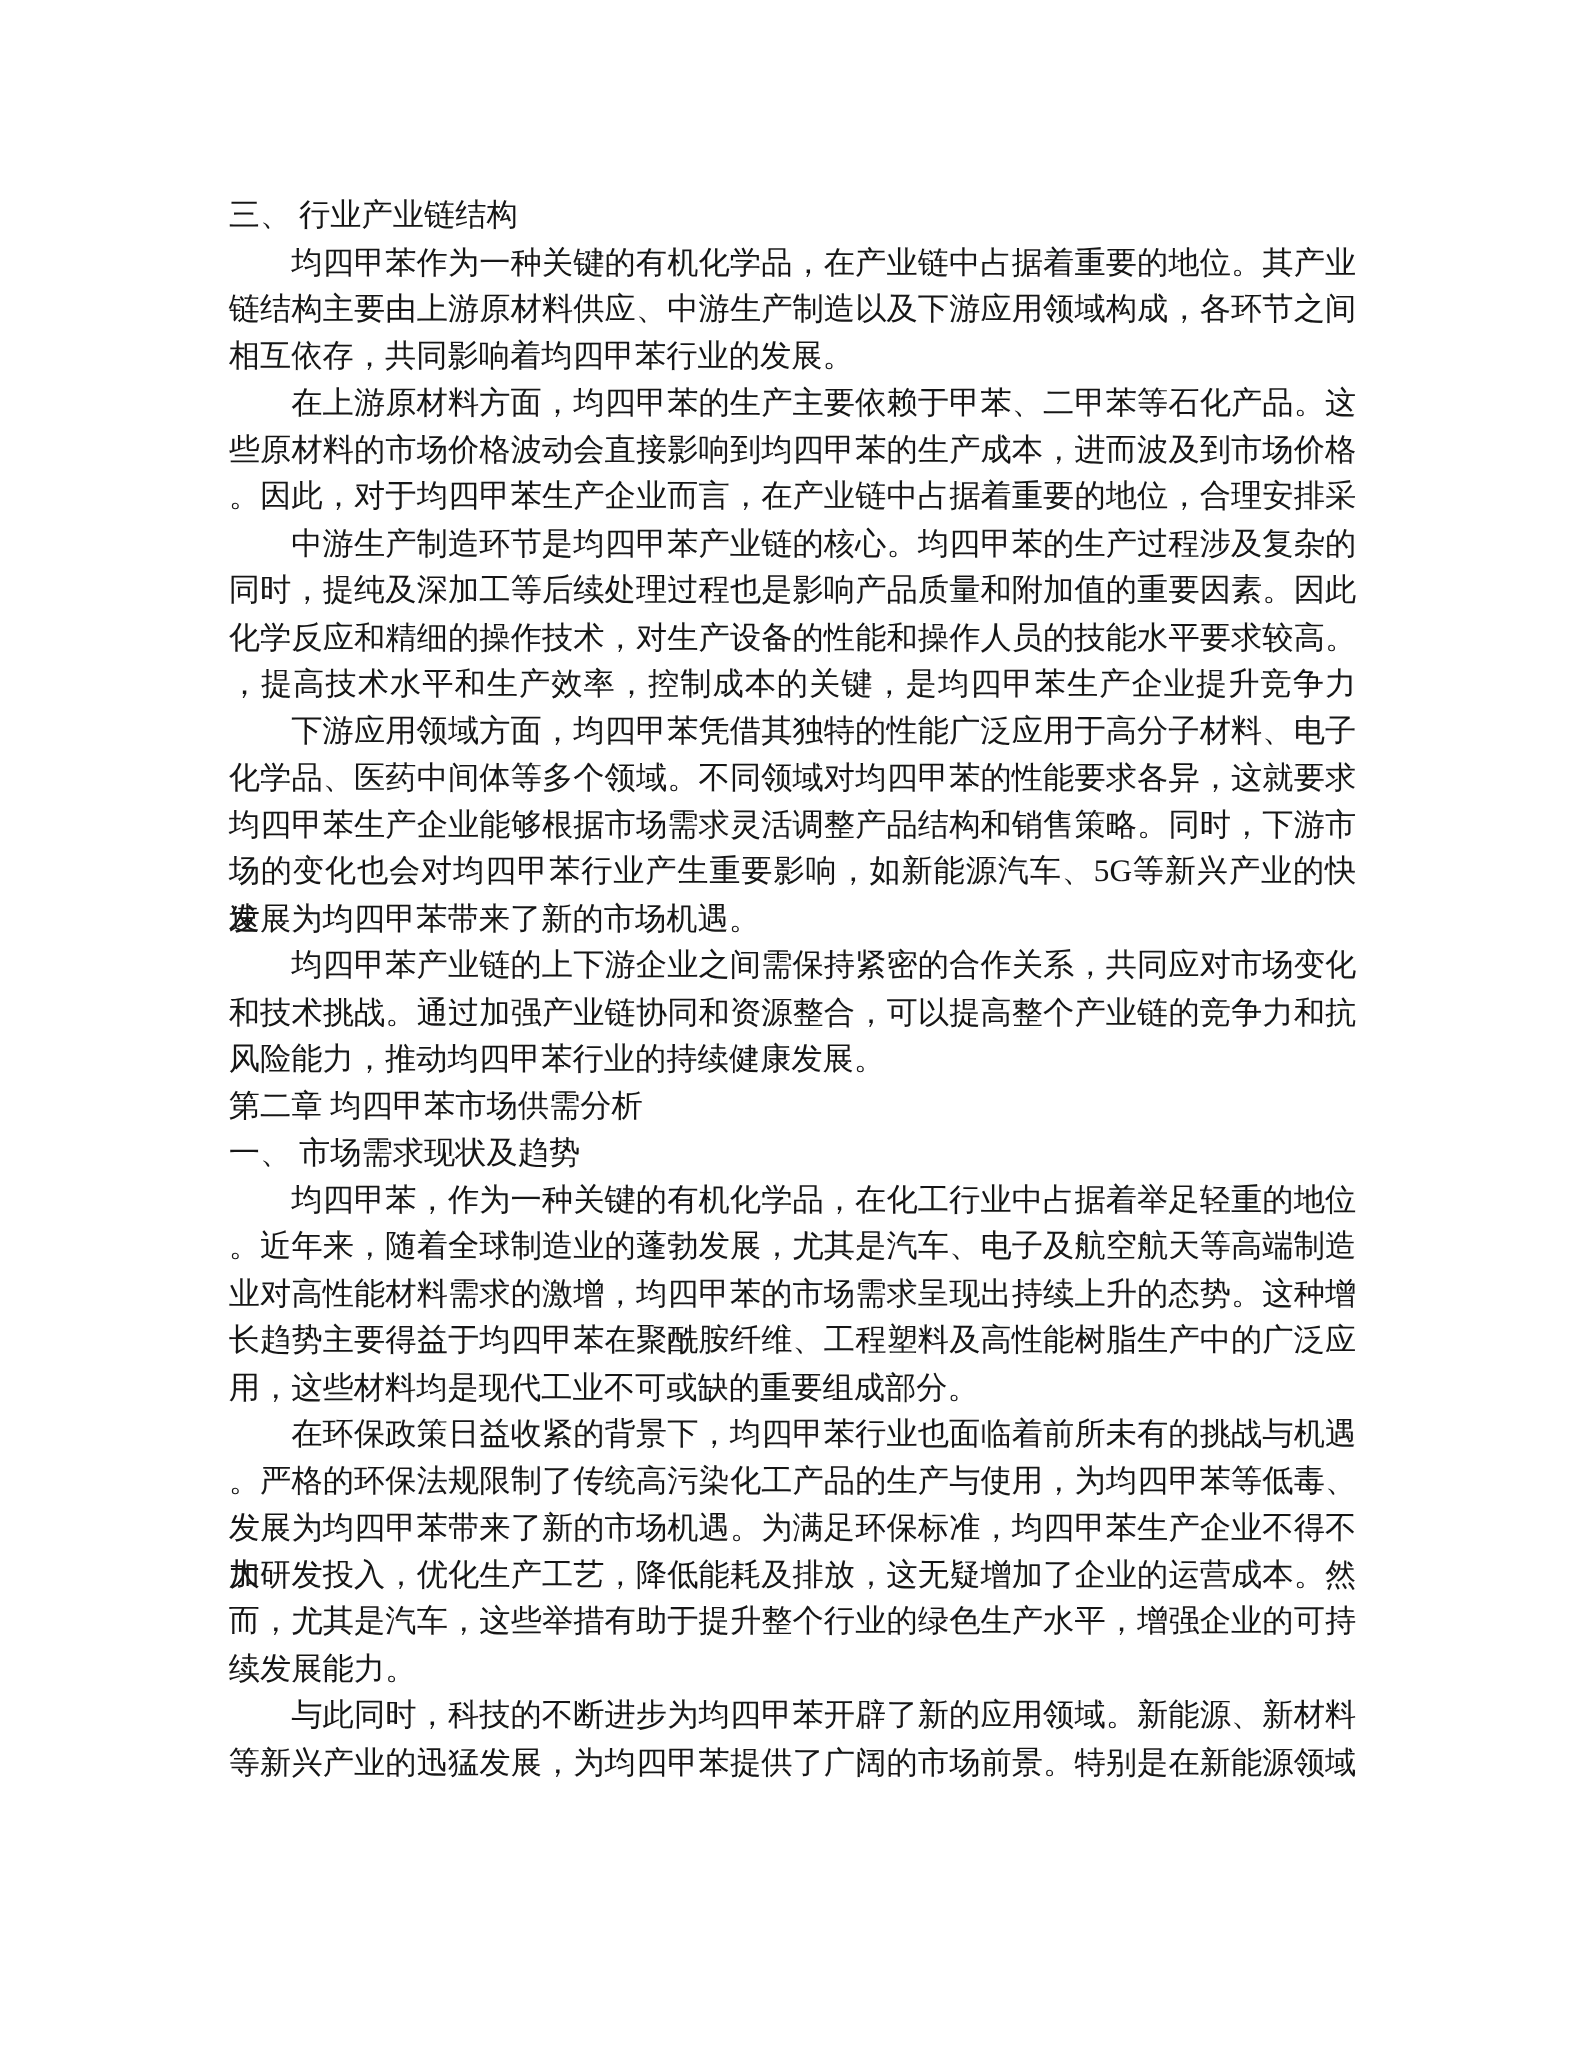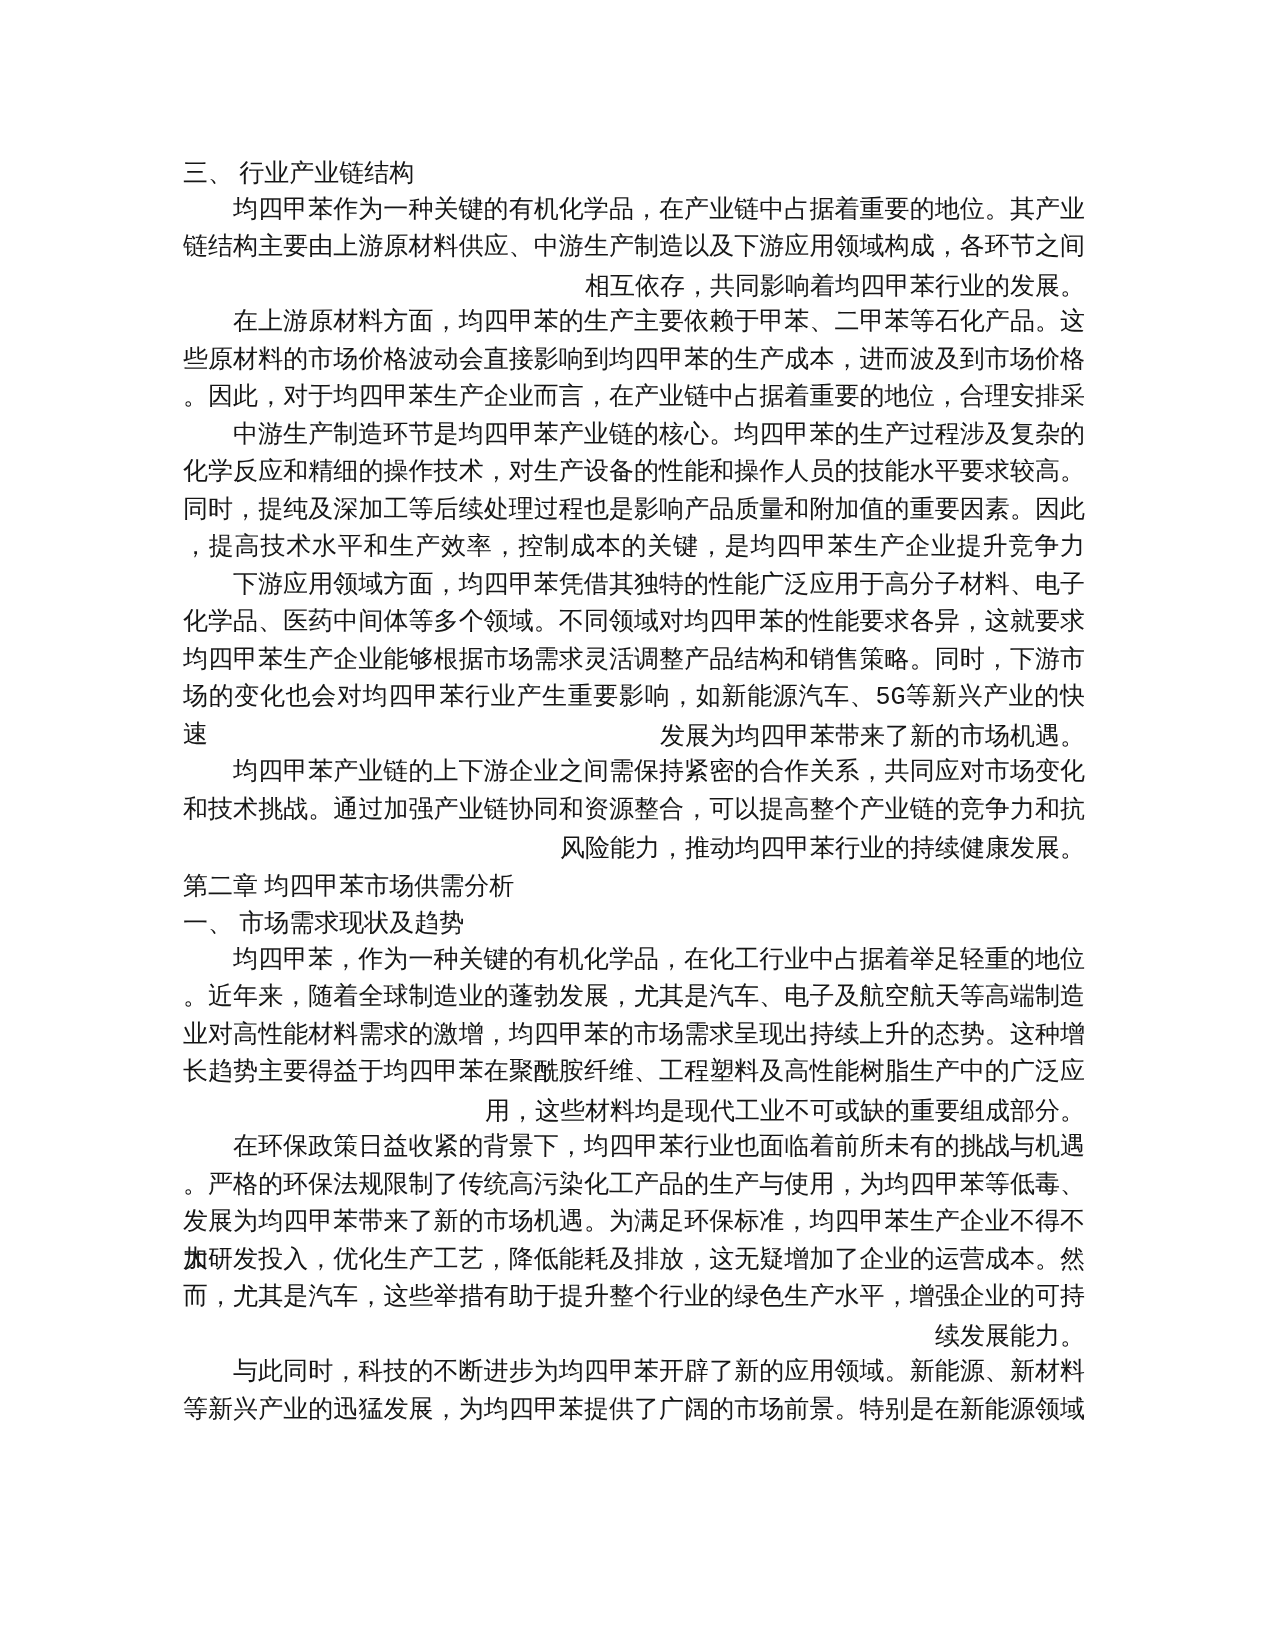--- a/index.html
+++ b/index.html
@@ -20,27 +20,26 @@
     position: absolute;
     left: 183px;
     top: 154px;
     width: 902px;
     color: #161616;
   }
   .line {
     font-size: 25px;
     line-height: 37.5px;
     height: 37.5px;
-    text-align: right;
+    text-align: left;
     white-space: normal;
   }
   .line.fill {
     text-align: justify;
     text-align-last: justify;
-    font-family: Liberation Mono, monospace;
   }
   .line.indent {
     text-indent: 50px;
   }
   .heading .line {
     text-align: left;
     text-align-last: left;
   }
 </style>
 </head>
@@ -56,22 +55,22 @@
         <div class="line fill">链结构主要由上游原材料供应、中游生产制造以及下游应用领域构成，各环节之间</div>
         <div class="line">相互依存，共同影响着均四甲苯行业的发展。</div>
       </div>
       <div class="paragraph">
         <div class="line indent fill">在上游原材料方面，均四甲苯的生产主要依赖于甲苯、二甲苯等石化产品。这</div>
         <div class="line fill">些原材料的市场价格波动会直接影响到均四甲苯的生产成本，进而波及到市场价格</div>
         <div class="line fill">。因此，对于均四甲苯生产企业而言，在产业链中占据着重要的地位，合理安排采</div>
       </div>
       <div class="paragraph">
         <div class="line indent fill">中游生产制造环节是均四甲苯产业链的核心。均四甲苯的生产过程涉及复杂的</div>
+        <div class="line fill">同时，提纯及深加工等后续处理过程也是影响产品质量和附加值的重要因素。因此</div>
         <div class="line fill">化学反应和精细的操作技术，对生产设备的性能和操作人员的技能水平要求较高。</div>
-        <div class="line fill">同时，提纯及深加工等后续处理过程也是影响产品质量和附加值的重要因素。因此</div>
         <div class="line fill">，提高技术水平和生产效率，控制成本的关键，是均四甲苯生产企业提升竞争力</div>
       </div>
       <div class="paragraph">
         <div class="line indent fill">下游应用领域方面，均四甲苯凭借其独特的性能广泛应用于高分子材料、电子</div>
         <div class="line fill">化学品、医药中间体等多个领域。不同领域对均四甲苯的性能要求各异，这就要求</div>
         <div class="line fill">均四甲苯生产企业能够根据市场需求灵活调整产品结构和销售策略。同时，下游市</div>
         <div class="line fill">场的变化也会对均四甲苯行业产生重要影响，如新能源汽车、5G等新兴产业的快速</div>
         <div class="line">发展为均四甲苯带来了新的市场机遇。</div>
       </div>
       <div class="paragraph">

